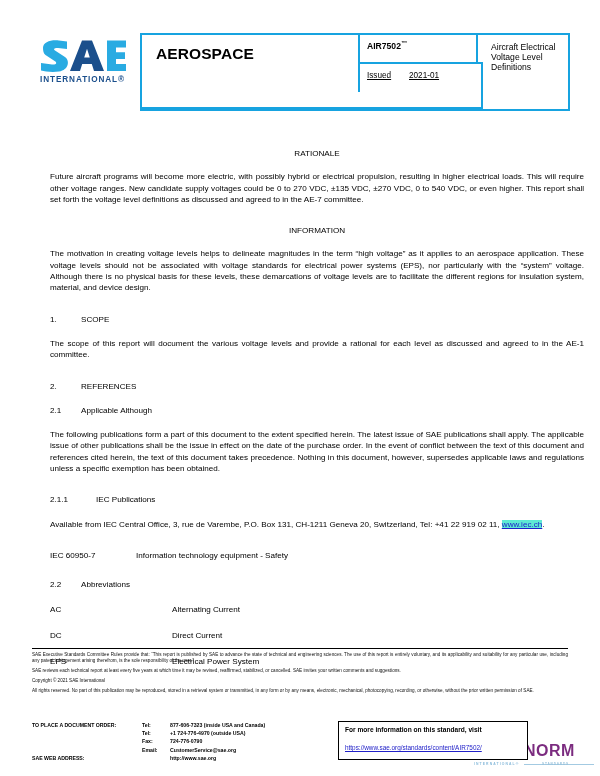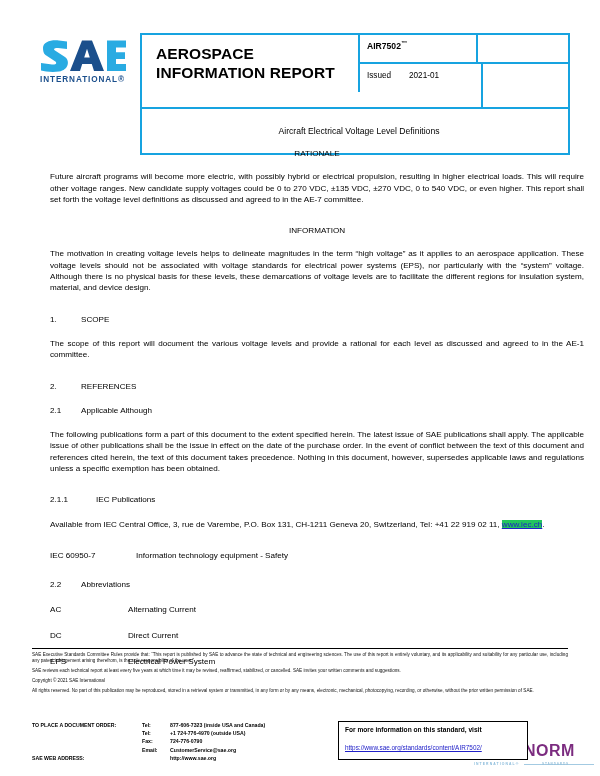--- a/index.html
+++ b/index.html
@@ -47,21 +47,21 @@
     color: #1b4f8c;
     margin-top: 2px;
     text-align: center;
   }
 
   .htable {
     flex: 1;
     border: 2px solid #17a3e0;
     border-collapse: collapse;
     display: flex;
-    flex-direction: column;
+    flex-direction: row;
     margin-left: 5px;
   }
   .hrow-top {
     display: flex;
     border-bottom: 2px solid #17a3e0;
   }
   .h-title {
     flex: 0 0 218px;
     padding: 9px 0 6px 14px;
     font-size: 15.5px;
@@ -78,20 +78,21 @@
     flex-direction: column;
   }
   .h-id-row {
     display: flex;
     height: 27px;
     border-bottom: 2px solid #17a3e0;
   }
   .h-issued-row {
     display: flex;
     height: 43px;
+    text-decoration: underline;
   }
   .h-docnum {
     flex: 0 0 118px;
     border-right: 2px solid #17a3e0;
     box-sizing: border-box;
     padding: 5px 0 0 7px;
     font-size: 8.6px;
     font-weight: bold;
   }
   .h-docnum sup { font-size: 6px; vertical-align: super; }
@@ -139,28 +140,29 @@
   }
   .sec-head {
     margin: 0 0 13px 0;
     display: flex;
   }
   .sec-num { flex: 0 0 31px; }
   .sec-num-wide { flex: 0 0 46px; }
   .abbr-row {
     display: flex;
     margin: 0 0 15px 0;
+    gap: 44px;
   }
   .abbr-key { flex: 0 0 78px; }
   .iec-row { display: flex; margin: 0 0 18px 0; }
   .iec-key { flex: 0 0 86px; }
   .link {
     color: #2020c8;
     text-decoration: underline;
-    background: #22c55e;
+    background: #5eead4;
   }
 
   
   .footer {
     position: absolute;
     left: 32px;
     top: 648px;
     width: 536px;
     border-top: 1.2px solid #000;
     padding-top: 3px;
@@ -283,21 +285,20 @@
 
         <path d="M68 1.5 L87 1.5 L87 8.6 L77 8.6 L77 13.2 L86 13.2 L86 20 L77 20 L77 25 L87 25 L87 32 L68 32 Z" fill="#29abe2"></path>
       </svg>
       <div class="logo-intl">INTERNATIONAL®</div>
     </div>
 
     <div class="htable">
       <div class="hrow-top">
         <div class="h-title">
           <div>AEROSPACE</div>
-          <div>INFORMATION REPORT</div>
         </div>
         <div class="h-right">
           <div class="h-id-row">
             <div class="h-docnum"><span>AIR7502</span><sup>™</sup></div>
             <div class="h-blank-a"></div>
           </div>
           <div class="h-issued-row">
             <div class="h-issued-label">Issued</div>
             <div class="h-issued-date">2021-01</div>
             <div class="h-blank-b"></div>

